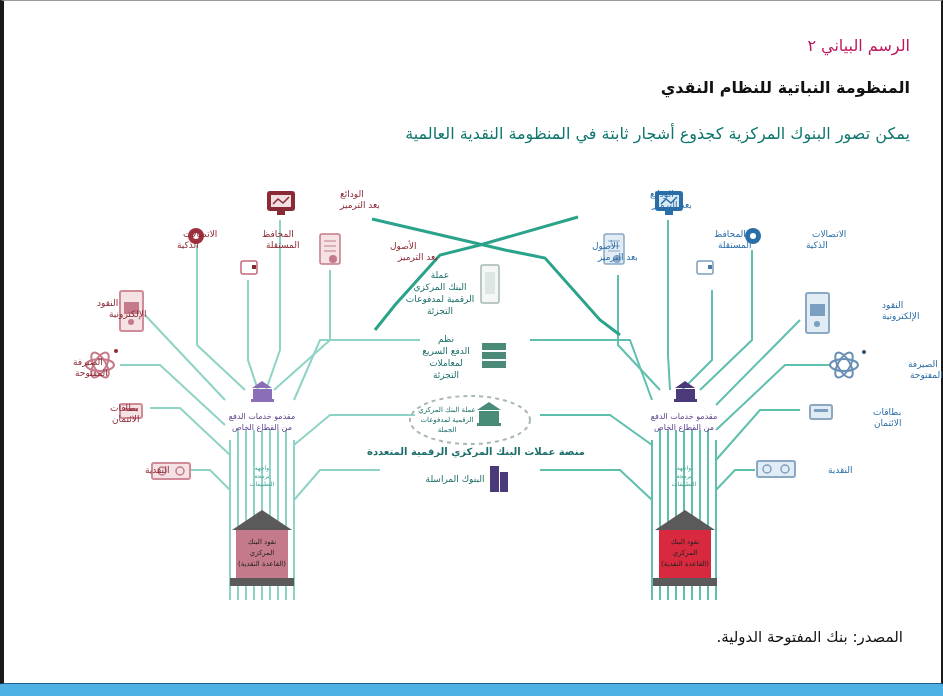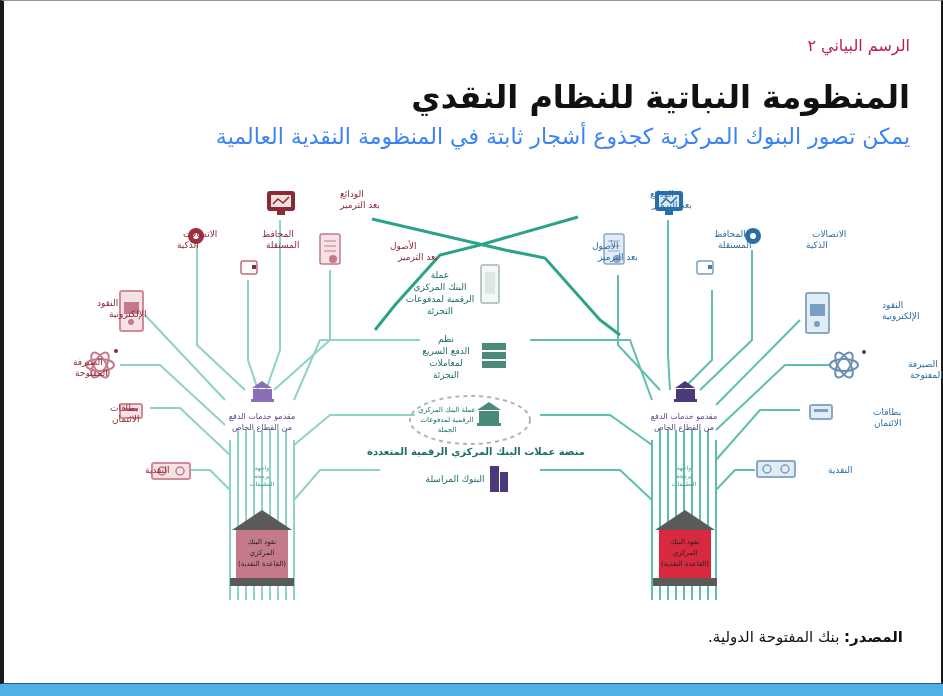--- a/index.html
+++ b/index.html
@@ -10,24 +10,24 @@
   .frame {
     position: absolute; left: 0; top: 0; width: 943px; height: 684px;
     box-sizing: border-box;
     border-left: 4px solid #1a1a1a; border-right: 2px solid #1a1a1a;
     border-top: 1px solid #999; border-bottom: 1px solid #1f5f8f;
     background: #fff;
   }
   .bottom-bar { position: absolute; left: 0; top: 684px; width: 943px; height: 12px; background: #4fb0e3; }
   .txt { position: absolute; direction: rtl; text-align: right; white-space: nowrap; }
   .label-chart { right: 33px; top: 36px; font-size: 16px; color: #be185d; }
-  .title { right: 33px; top: 78px; font-size: 32px; font-weight: bold; color: #111; }
-  .subtitle { right: 33px; top: 124px; font-size: 22px; color: #3b82f6; }
+  .title { right: 33px; top: 78px; font-size: 16px; font-weight: bold; color: #111; }
+  .subtitle { right: 33px; top: 124px; font-size: 16px; color: #0f766e; }
   .source { right: 40px; top: 628px; font-size: 15px; color: #111; }
-  .source b { font-weight: bold; }
+  .source b { font-weight: normal; }
   svg { position: absolute; left: 0; top: 0; }
   .lbl-r { font-size: 9px; fill: #8a2a34; }
   .lbl-b { font-size: 9px; fill: #2a6ea8; }
   .lbl-g { font-size: 9px; fill: #1b6e6a; }
   .lbl-p { font-size: 8px; fill: #5a3f8a; }
   .lbl-k { font-size: 7px; fill: #222; }
   .lbl-api { font-size: 6px; fill: #3aa090; }
   .platform { font-size: 10px; font-weight: bold; fill: #1b6e6a; }
 </style>
 </head>

